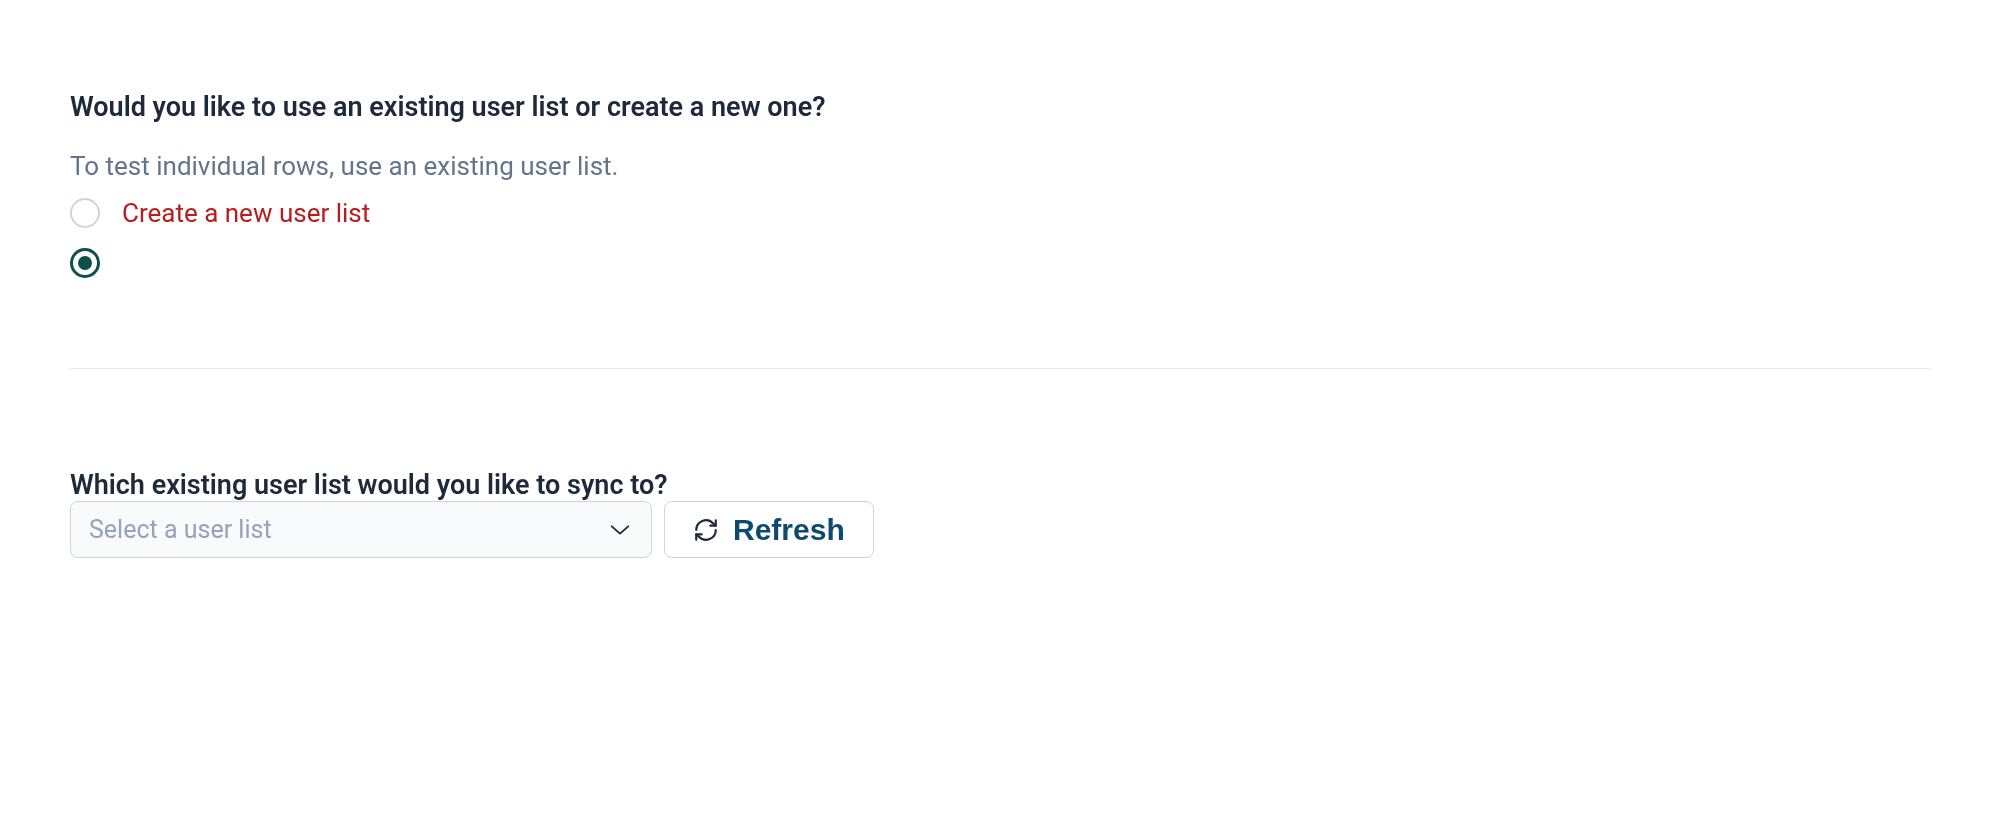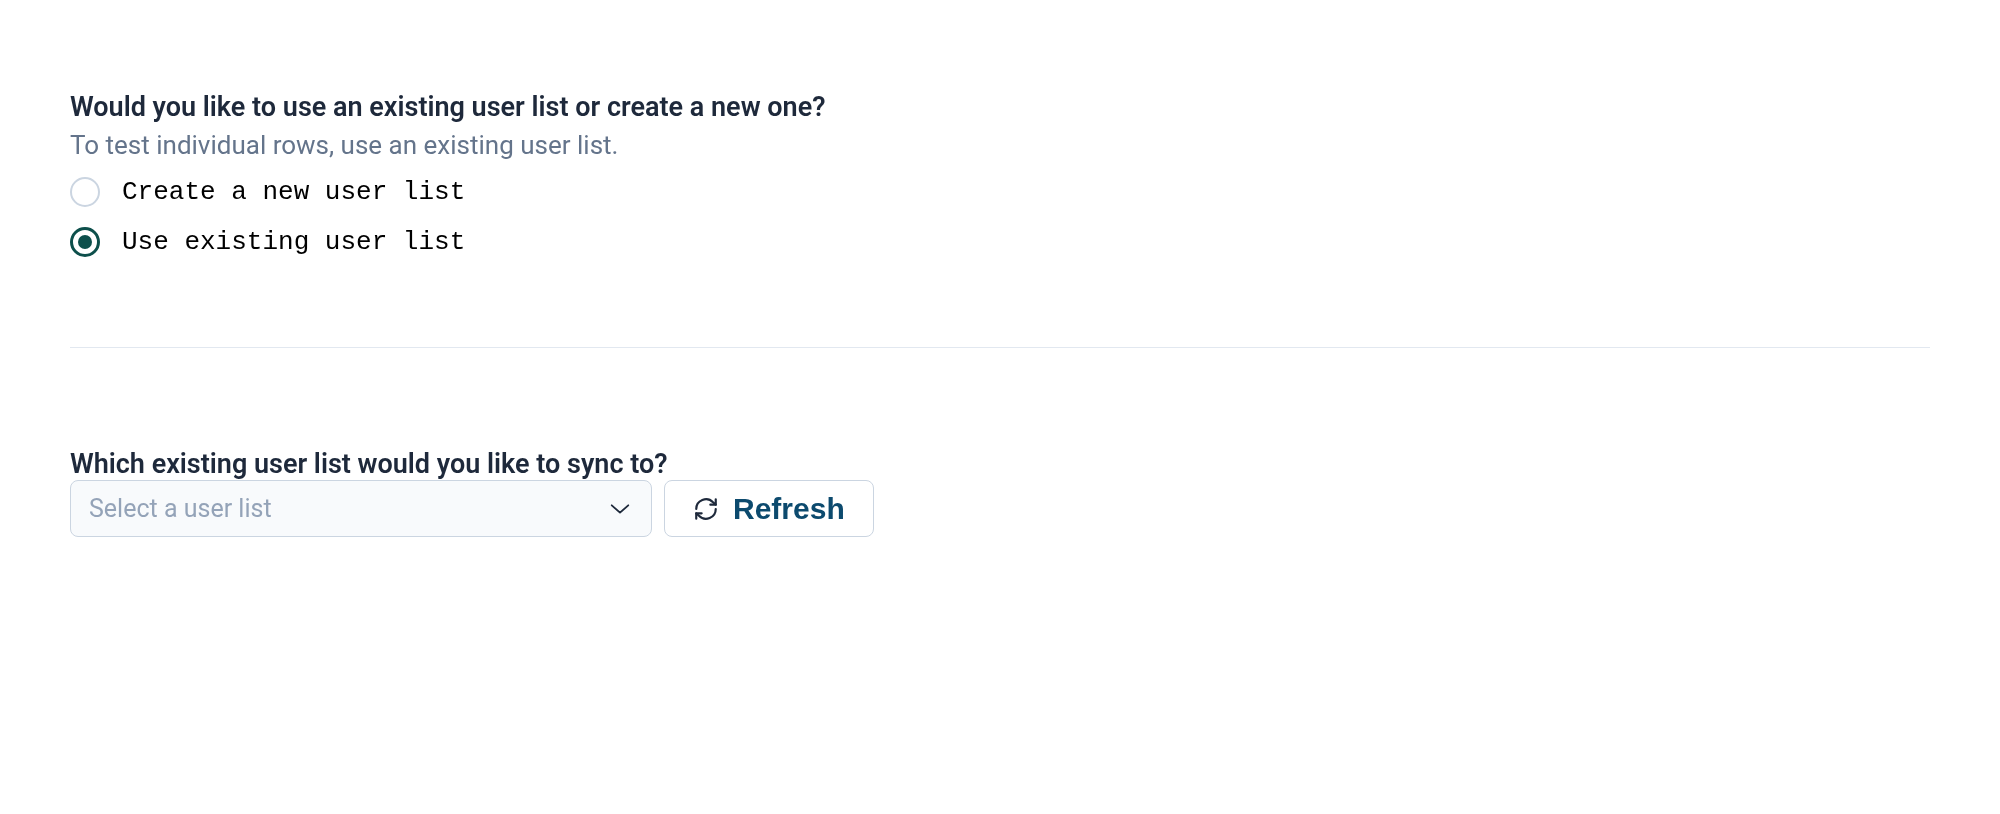--- a/index.html
+++ b/index.html
@@ -10,21 +10,21 @@
       width: 2000px;
       height: 814px;
       padding: 90px 70px 0 70px;
     }
     .section1 { }
     .heading {
       font-size: 27px;
       font-weight: 600;
       color: #1e293b;
       line-height: 1.3;
-      margin-bottom: 2px;
+      margin-bottom: 23px;
     }
     .subheading {
       font-size: 26px;
       font-weight: 400;
       color: #64748b;
       line-height: 1.4;
       margin-bottom: 14px;
     }
     .radio-group { display: flex; flex-direction: column; gap: 20px; }
     .radio-row { display: flex; align-items: center; gap: 22px; cursor: pointer; }
@@ -45,23 +45,22 @@
     }
     .radio.selected::after {
       content: "";
       width: 14px;
       height: 14px;
       border-radius: 50%;
       background: #0d4f4b;
     }
     .radio-label {
       font-size: 26px;
-      color: #000000;
+      color: #b91c1c;
       font-weight: 400;
-      font-family: Liberation Mono, monospace;
     }
     .divider {
       border: none;
       border-top: 1px solid #e2e8f0;
       margin-top: 90px;
       margin-bottom: 100px;
       width: 100%;
     }
     .heading2 {
       font-size: 27px;
@@ -116,21 +115,20 @@
 <div class="section1">
   <div class="heading">Would you like to use an existing user list or create a new one?</div>
   <div class="subheading">To test individual rows, use an existing user list.</div>
   <div class="radio-group">
     <label class="radio-row">
       <span class="radio"></span>
       <span class="radio-label">Create a new user list</span>
     </label>
     <label class="radio-row">
       <span class="radio selected"></span>
-      <span class="radio-label">Use existing user list</span>
     </label>
   </div>
 </div>
 
 <hr class="divider">
 
 <div class="section2">
   <div class="heading2">Which existing user list would you like to sync to?</div>
   <div class="row">
     <div class="select">

